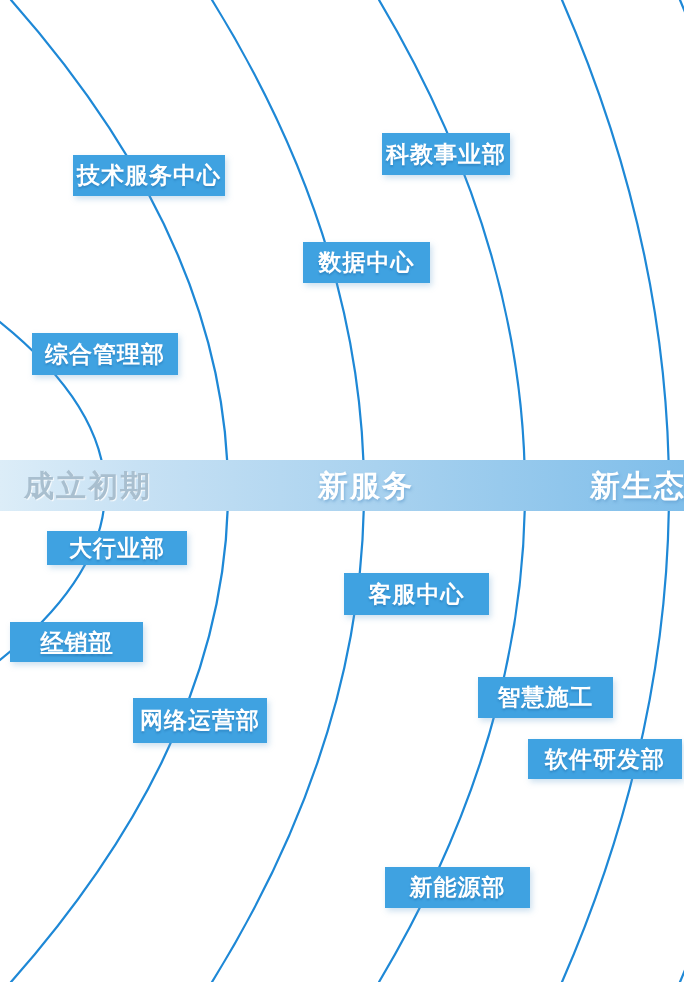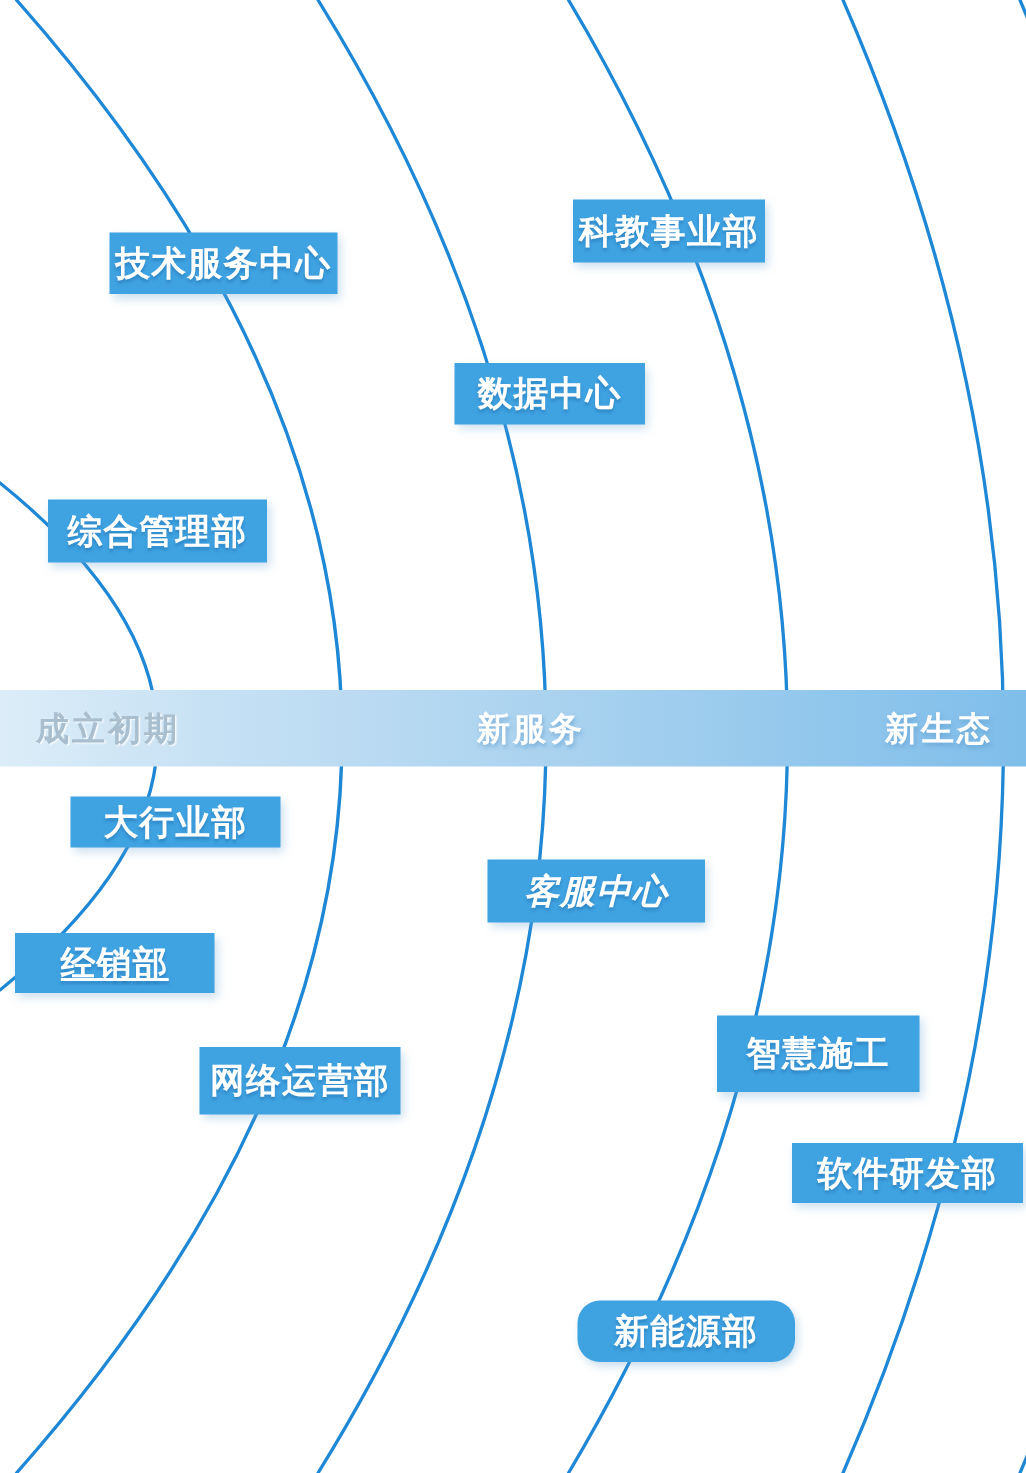--- a/index.html
+++ b/index.html
@@ -28,21 +28,21 @@
     width: 684px;
     height: 51px;
     z-index: 2;
     background: linear-gradient(90deg, #dcedf8 0%, #c7e1f4 20%, #a9d2ef 55%, #7fbeea 100%);
   }
   .stage-label {
     position: absolute;
     top: 0;
     height: 51px;
     line-height: 51px;
-    font-size: 22px;
+    font-size: 30px;
     font-weight: bold;
     letter-spacing: 2px;
     color: #ffffff;
     text-shadow: 1px 2px 3px rgba(90, 150, 200, 0.55);
     white-space: nowrap;
   }
   .stage-label.first {
     color: #a9bfcf;
     text-shadow: 1px 1px 1px rgba(255, 255, 255, 0.9);
   }
@@ -77,19 +77,19 @@
   <div id="timeline-band">
       <span class="stage-label first" style="left: 24px;">成立初期</span>
       <span class="stage-label" style="left: 318px;">新服务</span>
       <span class="stage-label" style="left: 590px;">新生态</span>
     </div>
 <div class="dept-box" style="left: 73px; top: 155px; width: 152px; height: 41px;">技术服务中心</div>
     <div class="dept-box" style="left: 303px; top: 242px; width: 127px; height: 41px;">数据中心</div>
     <div class="dept-box" style="left: 382px; top: 133px; width: 128px; height: 42px;">科教事业部</div>
     <div class="dept-box" style="left: 32px; top: 333px; width: 146px; height: 42px;">综合管理部</div>
     <div class="dept-box" style="left: 47px; top: 531px; width: 140px; height: 34px;">大行业部</div>
-    <div class="dept-box" style="left: 325px; top: 573px; width: 145px; height: 42px; font-style: italic;">客服中心</div>
+    <div class="dept-box" style="left: 344px; top: 573px; width: 145px; height: 42px;">客服中心</div>
     <div class="dept-box" style="left: 10px; top: 622px; width: 133px; height: 40px; text-decoration: underline;">经销部</div>
     <div class="dept-box" style="left: 133px; top: 698px; width: 134px; height: 45px;">网络运营部</div>
-    <div class="dept-box" style="left: 478px; top: 677px; width: 135px; height: 51px; text-align: center;">智慧施工</div>
-    <div class="dept-box" style="left: 528px; top: 762px; width: 154px; height: 40px;">软件研发部</div>
-    <div class="dept-box" style="left: 385px; top: 867px; width: 145px; height: 41px; border-radius: 15px;">新能源部</div>
+    <div class="dept-box" style="left: 478px; top: 677px; width: 135px; height: 41px; text-align: center;">智慧施工</div>
+    <div class="dept-box" style="left: 528px; top: 739px; width: 154px; height: 40px;">软件研发部</div>
+    <div class="dept-box" style="left: 385px; top: 867px; width: 145px; height: 41px;">新能源部</div>
   </div>
 
 </body></html>

